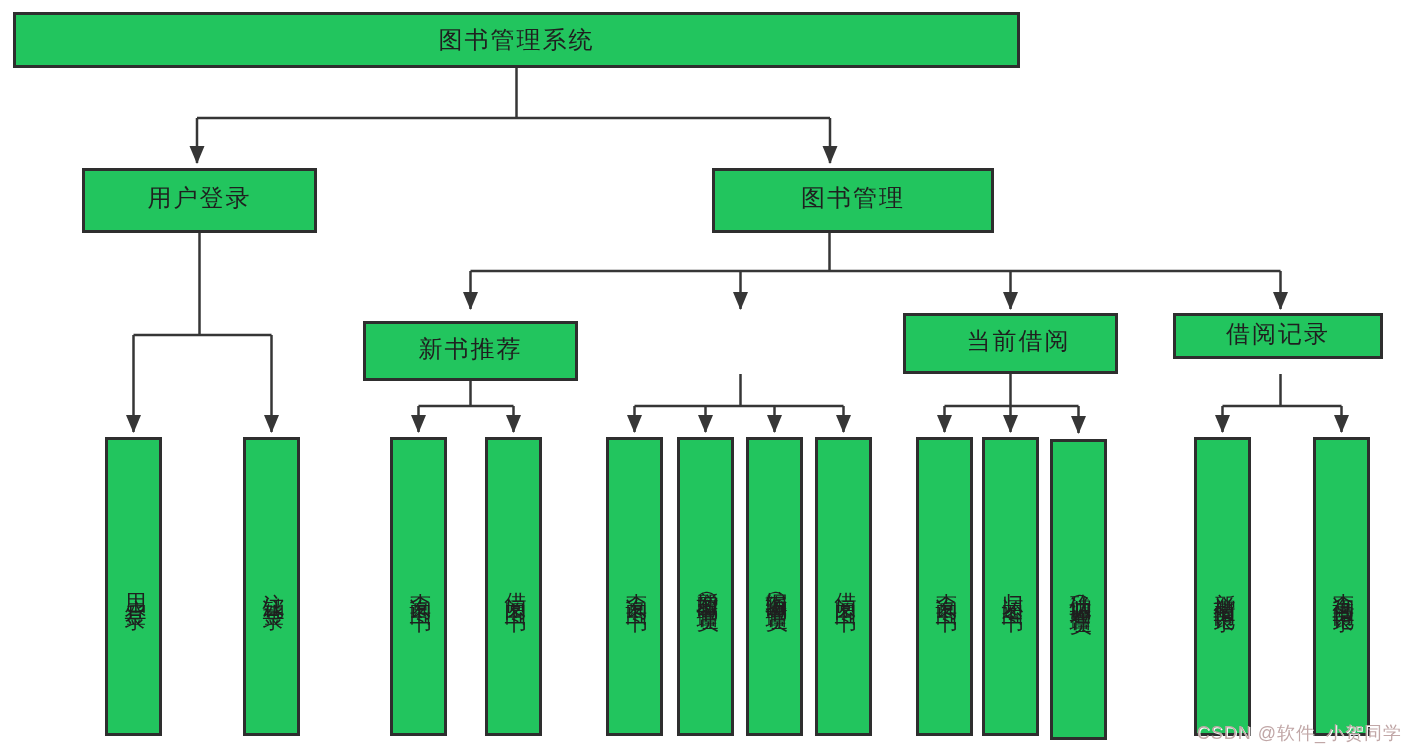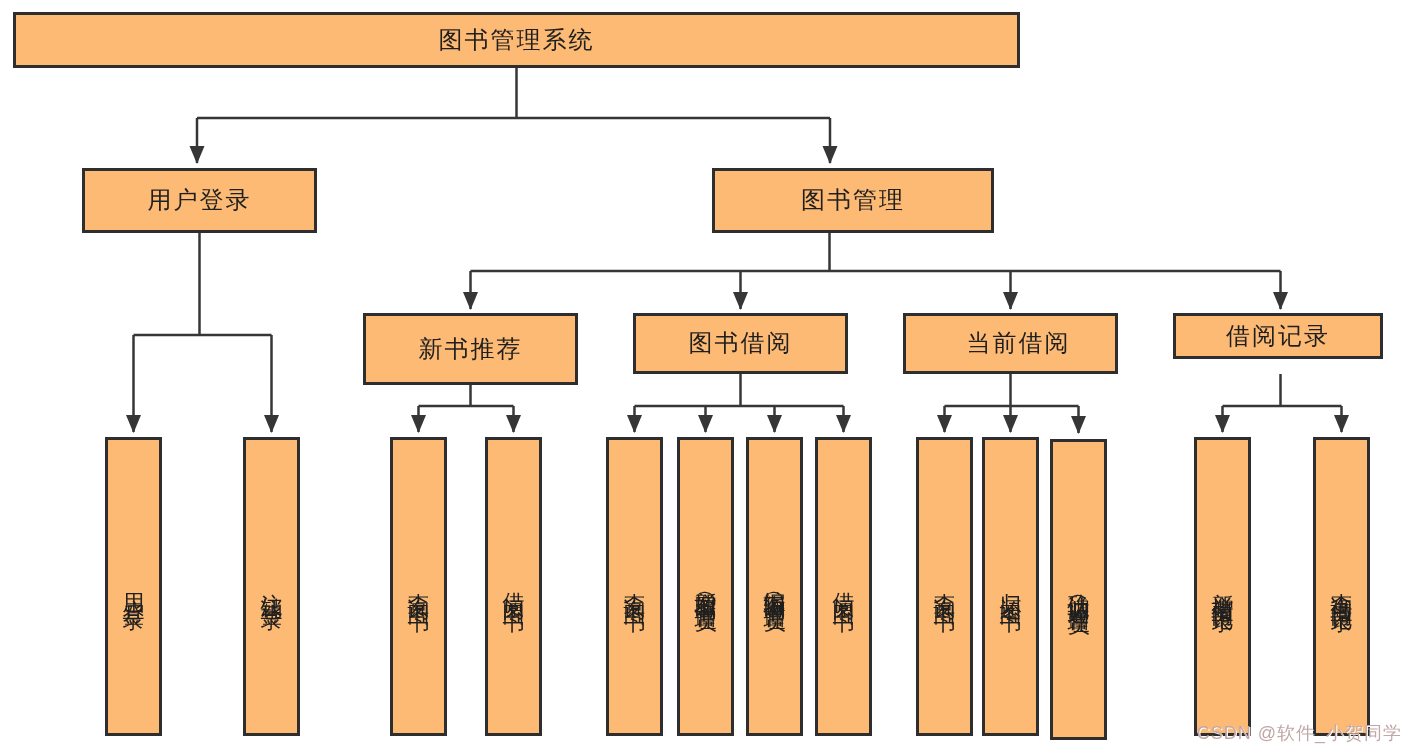--- a/index.html
+++ b/index.html
@@ -15,24 +15,25 @@
     width:1405px;height:747px;
     background:var(--bg);
     overflow:hidden;
     font-family:"Liberation Sans","DejaVu Sans",sans-serif;
     color:var(--text);
   }
   .connectors{position:absolute;left:0;top:0;width:1405px;height:747px;}
   .box{
     position:absolute;
     box-sizing:border-box;
-    background:#fdba74;
+    background:#22c55e;
     border:3px solid var(--border);
     display:flex;align-items:center;justify-content:center;
     text-align:left;
+    font-family:Liberation Mono, monospace;
   }
   .h{font-size:24px;letter-spacing:2px;line-height:1.2;}
   .root{font-size:24px;letter-spacing:2px;}
   .v{
     writing-mode:vertical-rl;
     text-orientation:mixed;
     font-size:22px;
     letter-spacing:6px;
     line-height:1;
     padding:6px 0;
@@ -100,22 +101,21 @@
       <path d="M1222.5,406 V432" marker-end="url(#arw)"></path>
       <path d="M1341.5,406 V432" marker-end="url(#arw)"></path>
     </g>
   </svg>
 
   <div class="box root" style="left:13px;top:12px;width:1007px;height:56px;">图书管理系统</div>
 
   <div class="box h" style="left:82px;top:168px;width:235px;height:65px;">用户登录</div>
   <div class="box h" style="left:712px;top:168px;width:282px;height:65px;">图书管理</div>
 
-  <div class="box h" style="left:363px;top:313px;width:215px;height:72px;">新书推荐</div>
-  <div class="box h" style="left:633px;top:313px;width:215px;height:61px;">图书借阅</div>
+  <div class="box h" style="left:363px;top:321px;width:215px;height:60px;">新书推荐</div>
   <div class="box h" style="left:903px;top:313px;width:215px;height:61px;padding-left:16px;">当前借阅</div>
   <div class="box h" style="left:1173px;top:313px;width:210px;height:46px;">借阅记录</div>
 
   <div class="box v" style="left:105px;top:437px;width:57px;height:299px;">用户登录</div>
   <div class="box v" style="left:243px;top:437px;width:57px;height:299px;">注销登录</div>
 
   <div class="box v" style="left:390px;top:437px;width:57px;height:299px;">查询图书</div>
   <div class="box v" style="left:485px;top:437px;width:57px;height:299px;">借阅图书</div>
 
   <div class="box v" style="left:606px;top:437px;width:57px;height:299px;">查询图书</div>

